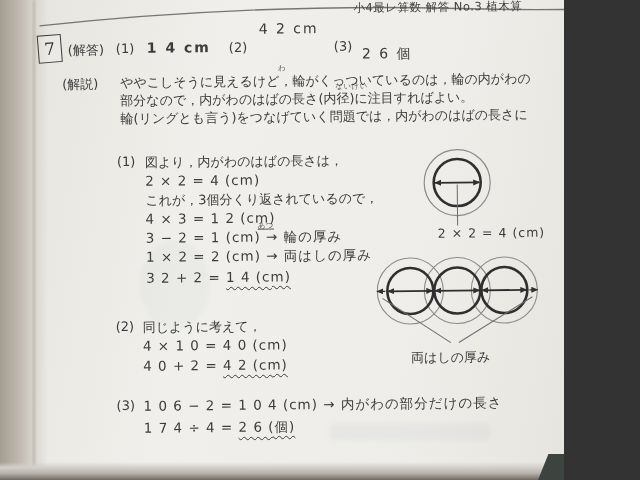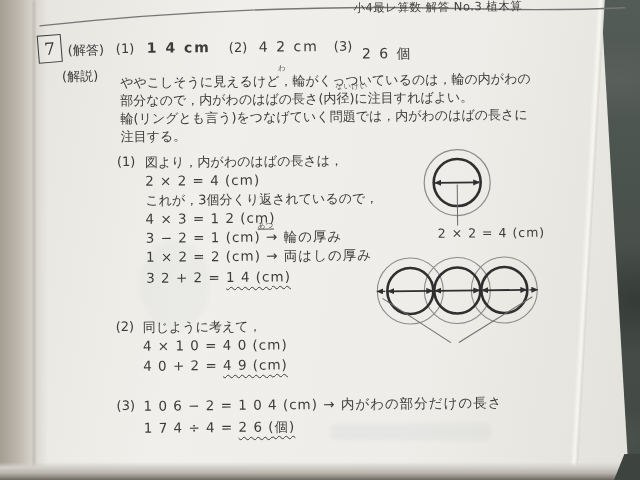--- a/index.html
+++ b/index.html
@@ -1,16 +1,16 @@
 <!DOCTYPE html>
 <html><head>
 <meta charset="utf-8">
 <style>
   html,body{margin:0;padding:0;background:#333;}
-  #shot{position:relative;width:640px;height:480px;overflow:hidden;
+  #shot{position:relative;width:564px;height:480px;overflow:hidden;
         background:#49514c;font-family:"DejaVu Sans",sans-serif;
         -webkit-font-smoothing:antialiased;}
   
   #desk{position:absolute;inset:0;
         background:
           radial-gradient(120px 60px at 620px 80px, rgba(255,255,255,0.05), transparent 70%),
           radial-gradient(100px 80px at 635px 300px, rgba(0,0,0,0.25), transparent 70%),
           radial-gradient(90px 50px at 610px 440px, rgba(255,255,255,0.06), transparent 70%),
           linear-gradient(180deg,#545c57 0%,#4a524d 40%,#414843 100%);}
   
@@ -67,46 +67,45 @@
     </svg>
     <div id="header-title">小4最レ算数 解答 No.3 植木算</div>
 
     <div id="problem-box">
       <span>7</span>
     </div>
     <div class="t" style="left:70px;top:39px;">(解答)</div>
     <div class="t" style="left:118px;top:39px;">(1)</div>
     <div class="t num" style="left:149px;top:38px;font-weight:bold;">1 4 cm</div>
     <div class="t" style="left:231px;top:39px;">(2)</div>
-    <div class="t num" style="left:261px;top:38px;">4 2 cm</div>
+    <div class="t num" style="left:261px;top:20px;">4 2 cm</div>
     <div class="t" style="left:336px;top:39px;">(3)</div>
     <div class="t num" style="left:364px;top:38px;margin-top:8px;">2 6 個</div>
 
-    <div class="t" style="left:64px;top:65px;">(解説)</div>
+    <div class="t" style="left:64px;top:73px;">(解説)</div>
     <div class="t" style="left:122px;top:72px;">ややこしそうに見えるけど，輪がくっついているのは，輪の内がわの</div>
     <div class="t" style="left:122px;top:90px;">部分なので，内がわのはばの長さ(内径)に注目すればよい。</div>
     <div class="t" style="left:122px;top:108px;">輪(リングとも言う)をつなげていく問題では，内がわのはばの長さに</div>
-    <div class="t" style="left:122px;top:126px;">注目する。</div>
     <div class="fr" style="left:280px;top:63px;">わ</div>
     <div class="fr" style="left:337px;top:82px;">ないけい</div>
     <div class="fr" style="left:258px;top:220px;text-decoration:underline;">あつ</div>
 
     <div class="t" style="left:118px;top:152px;">(1)</div>
     <div class="t" style="left:146px;top:152px;">図より，内がわのはばの長さは，</div>
     <div class="t eq" style="left:146px;top:171px;">2 × 2 = 4 (cm)</div>
     <div class="t" style="left:146px;top:190px;">これが，3個分くり返されているので，</div>
     <div class="t eq" style="left:146px;top:209px;">4 × 3 = 1 2 (cm)</div>
     <div class="t eq" style="left:146px;top:228px;">3 − 2 = 1 (cm) → 輪の厚み</div>
     <div class="t eq" style="left:146px;top:247px;">1 × 2 = 2 (cm) → 両はしの厚み</div>
     <div class="t eq" style="left:146px;top:268px;"><span>3 2 + 2 = </span><span class="wavy">1 4 (cm)</span></div>
 
     <div class="t" style="left:115px;top:317px;">(2)</div>
     <div class="t" style="left:142px;top:317px;">同じように考えて，</div>
     <div class="t eq" style="left:142px;top:336px;">4 × 1 0 = 4 0 (cm)</div>
-    <div class="t eq" style="left:142px;top:356px;"><span>4 0 + 2 = </span><span class="wavy">4 9 (cm)</span></div>
+    <div class="t eq" style="left:142px;top:356px;"><span>4 0 + 2 = </span><span class="wavy">4 2 (cm)</span></div>
 
     <div class="t" style="left:115px;top:396px;">(3)</div>
     <div class="t eq" style="left:142px;top:396px;">1 0 6 − 2 = 1 0 4 (cm) → 内がわの部分だけの長さ</div>
     <div class="t eq" style="left:142px;top:418px;"><span>1 7 4 ÷ 4 = </span><span class="wavy">2 6 (個)</span></div>
 
     <svg width="74" height="80" style="left:422px;top:148px;" viewBox="0 0 74 80">
       <defs>
         <marker id="ah1" markerWidth="8" markerHeight="8" refX="6" refY="3" orient="auto-start-reverse" markerUnits="userSpaceOnUse">
           <path d="M0,0 L7,3 L0,6 z" fill="#2f2f2f"></path>
         </marker>
@@ -131,18 +130,19 @@
       <circle cx="85" cy="40" r="23" fill="none" stroke="#2f2f2f" stroke-width="2.6"></circle>
       <circle cx="132" cy="40" r="23" fill="none" stroke="#2f2f2f" stroke-width="2.6"></circle>
       <line x1="16" y1="40" x2="60" y2="40" stroke="#2f2f2f" stroke-width="1.8" marker-start="url(#ah2)" marker-end="url(#ah2)"></line>
       <line x1="63" y1="40" x2="107" y2="40" stroke="#2f2f2f" stroke-width="1.8" marker-start="url(#ah2)" marker-end="url(#ah2)"></line>
       <line x1="110" y1="40" x2="154" y2="40" stroke="#2f2f2f" stroke-width="1.8" marker-start="url(#ah2)" marker-end="url(#ah2)"></line>
       <line x1="13" y1="40" x2="5" y2="40" stroke="#2f2f2f" stroke-width="1.2" marker-end="url(#ah2)"></line>
       <line x1="157" y1="40" x2="165" y2="40" stroke="#2f2f2f" stroke-width="1.2" marker-end="url(#ah2)"></line>
       <path d="M10,47 L78,92" fill="none" stroke="#6f6f6f" stroke-width="1.1"></path>
       <path d="M160,47 L86,92" fill="none" stroke="#6f6f6f" stroke-width="1.1"></path>
     </svg>
+    <div class="t" style="left:410px;top:350px;">両はしの厚み</div>
 
   </div>
 
   <div id="bottom-stack"></div>
   <div id="bottom-corner-desk"></div>
 </div>
 
 </body></html>

